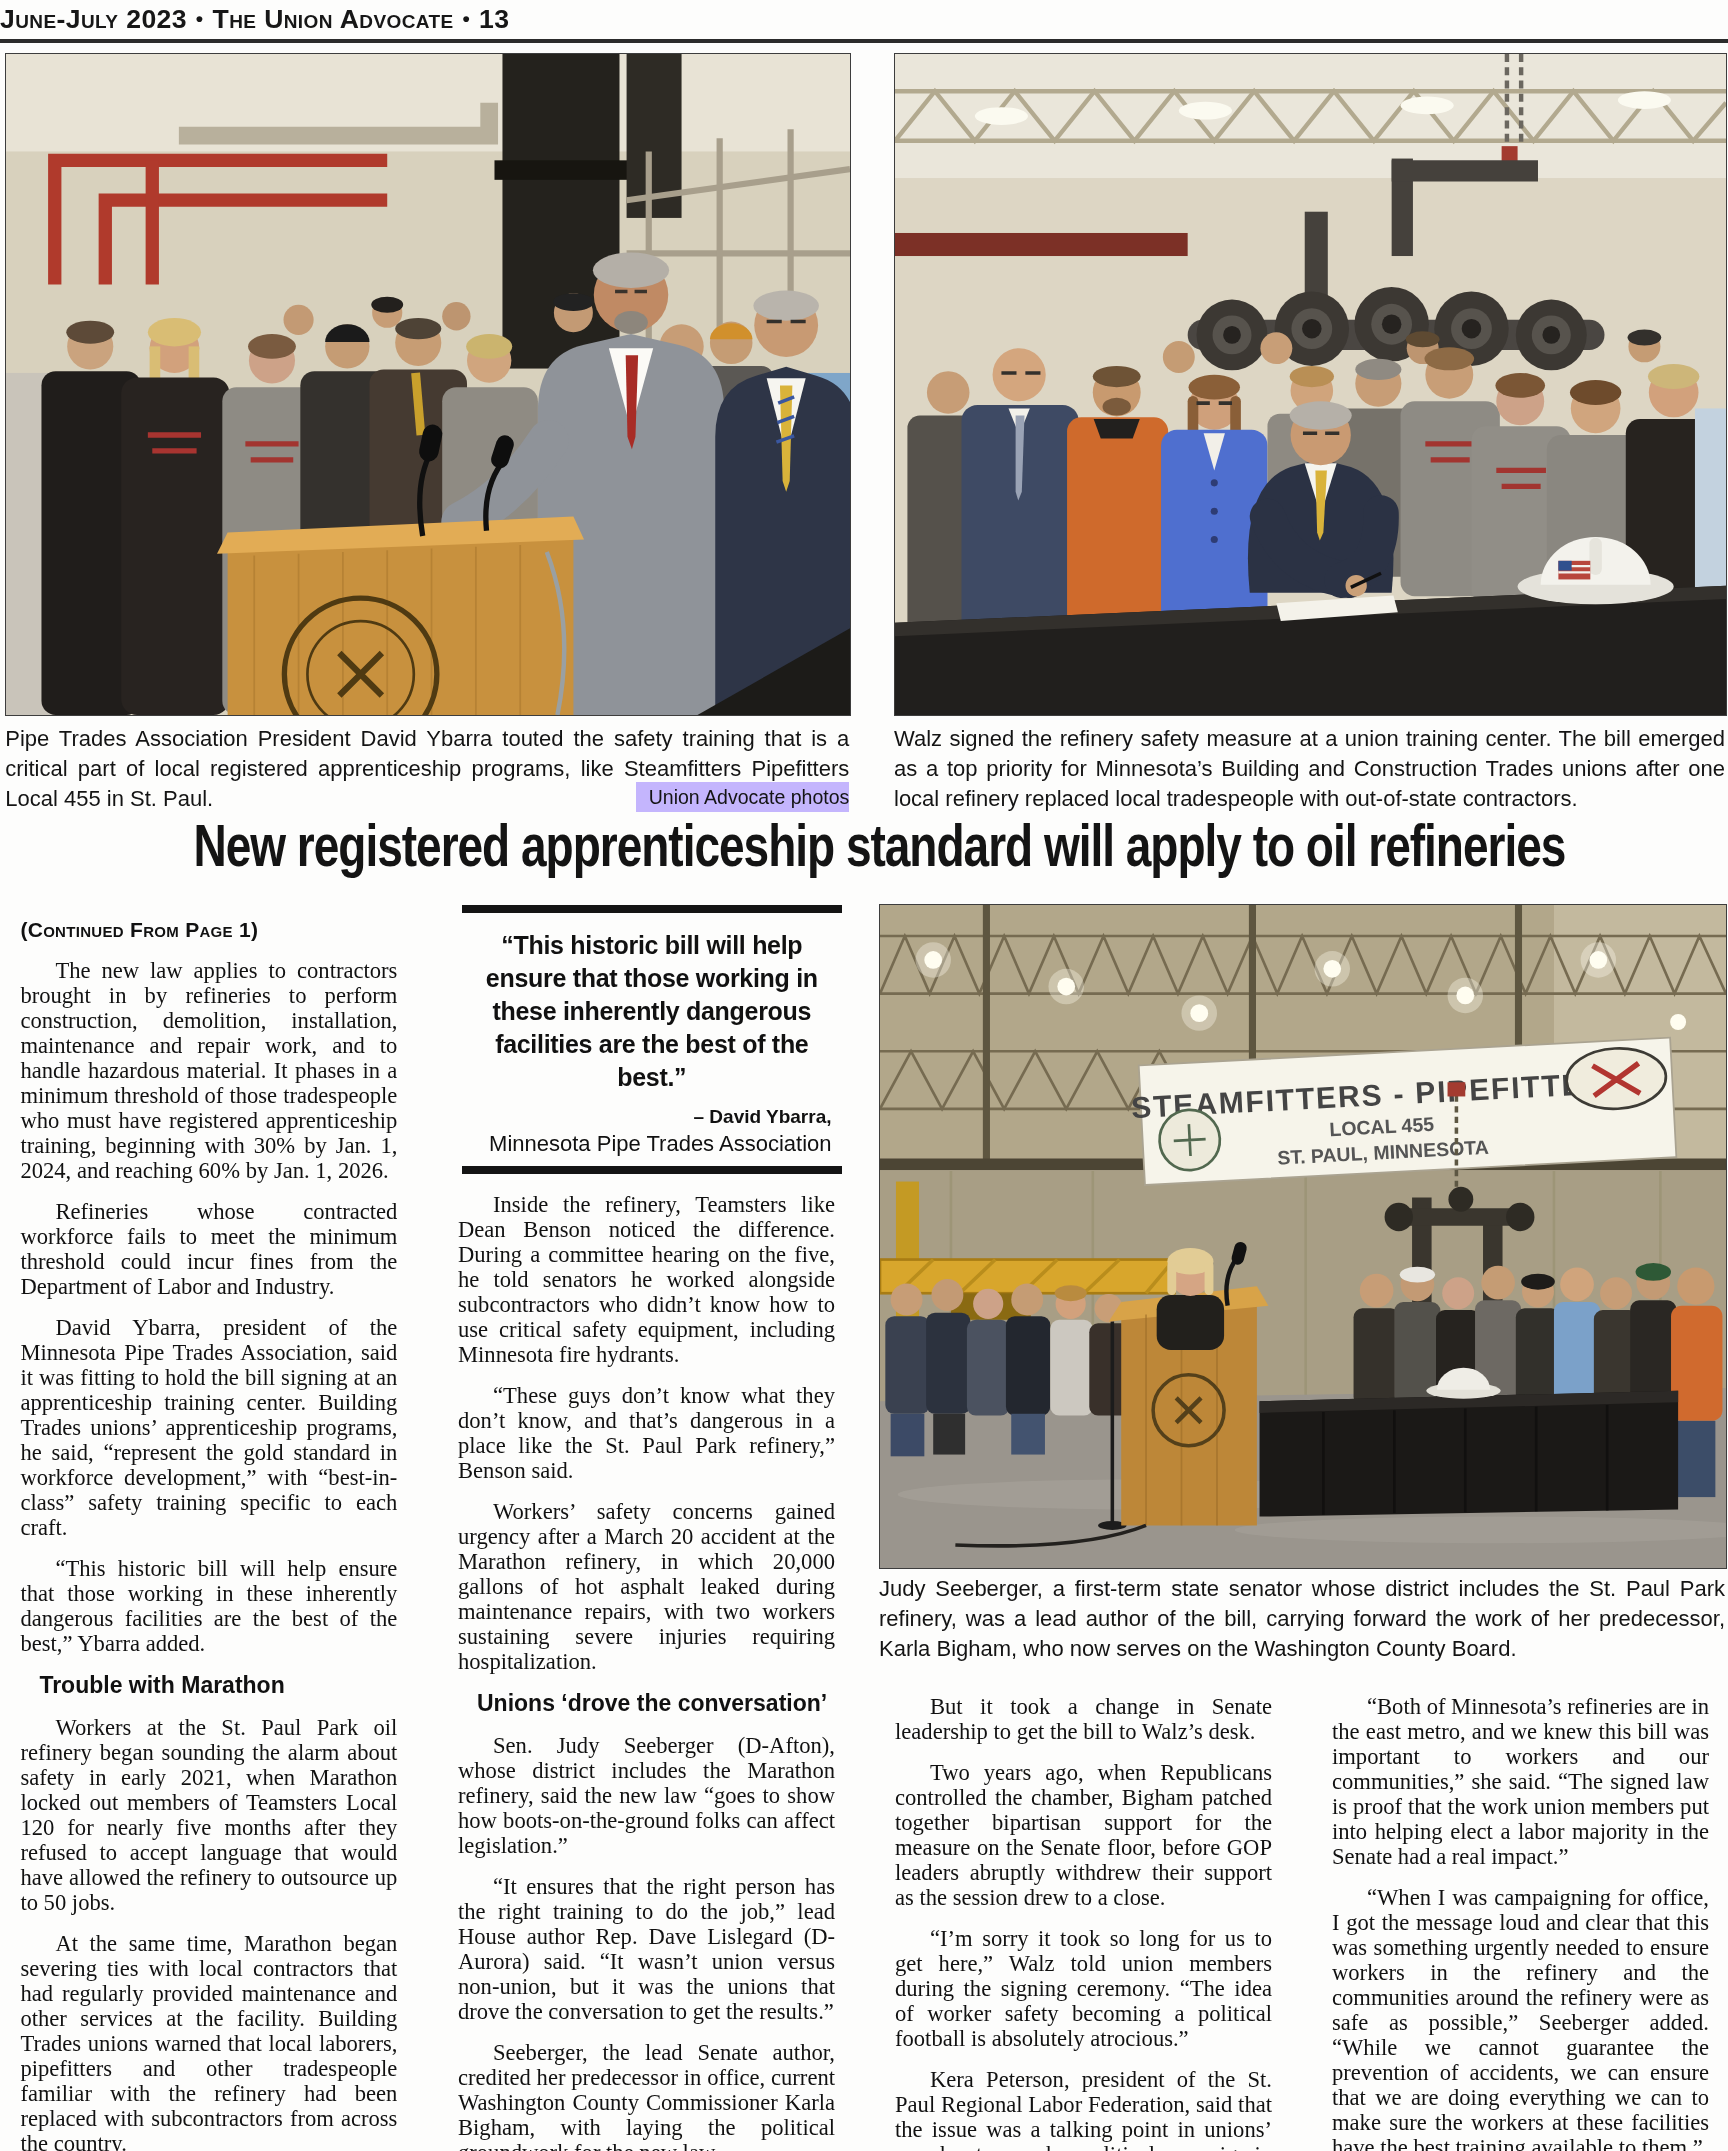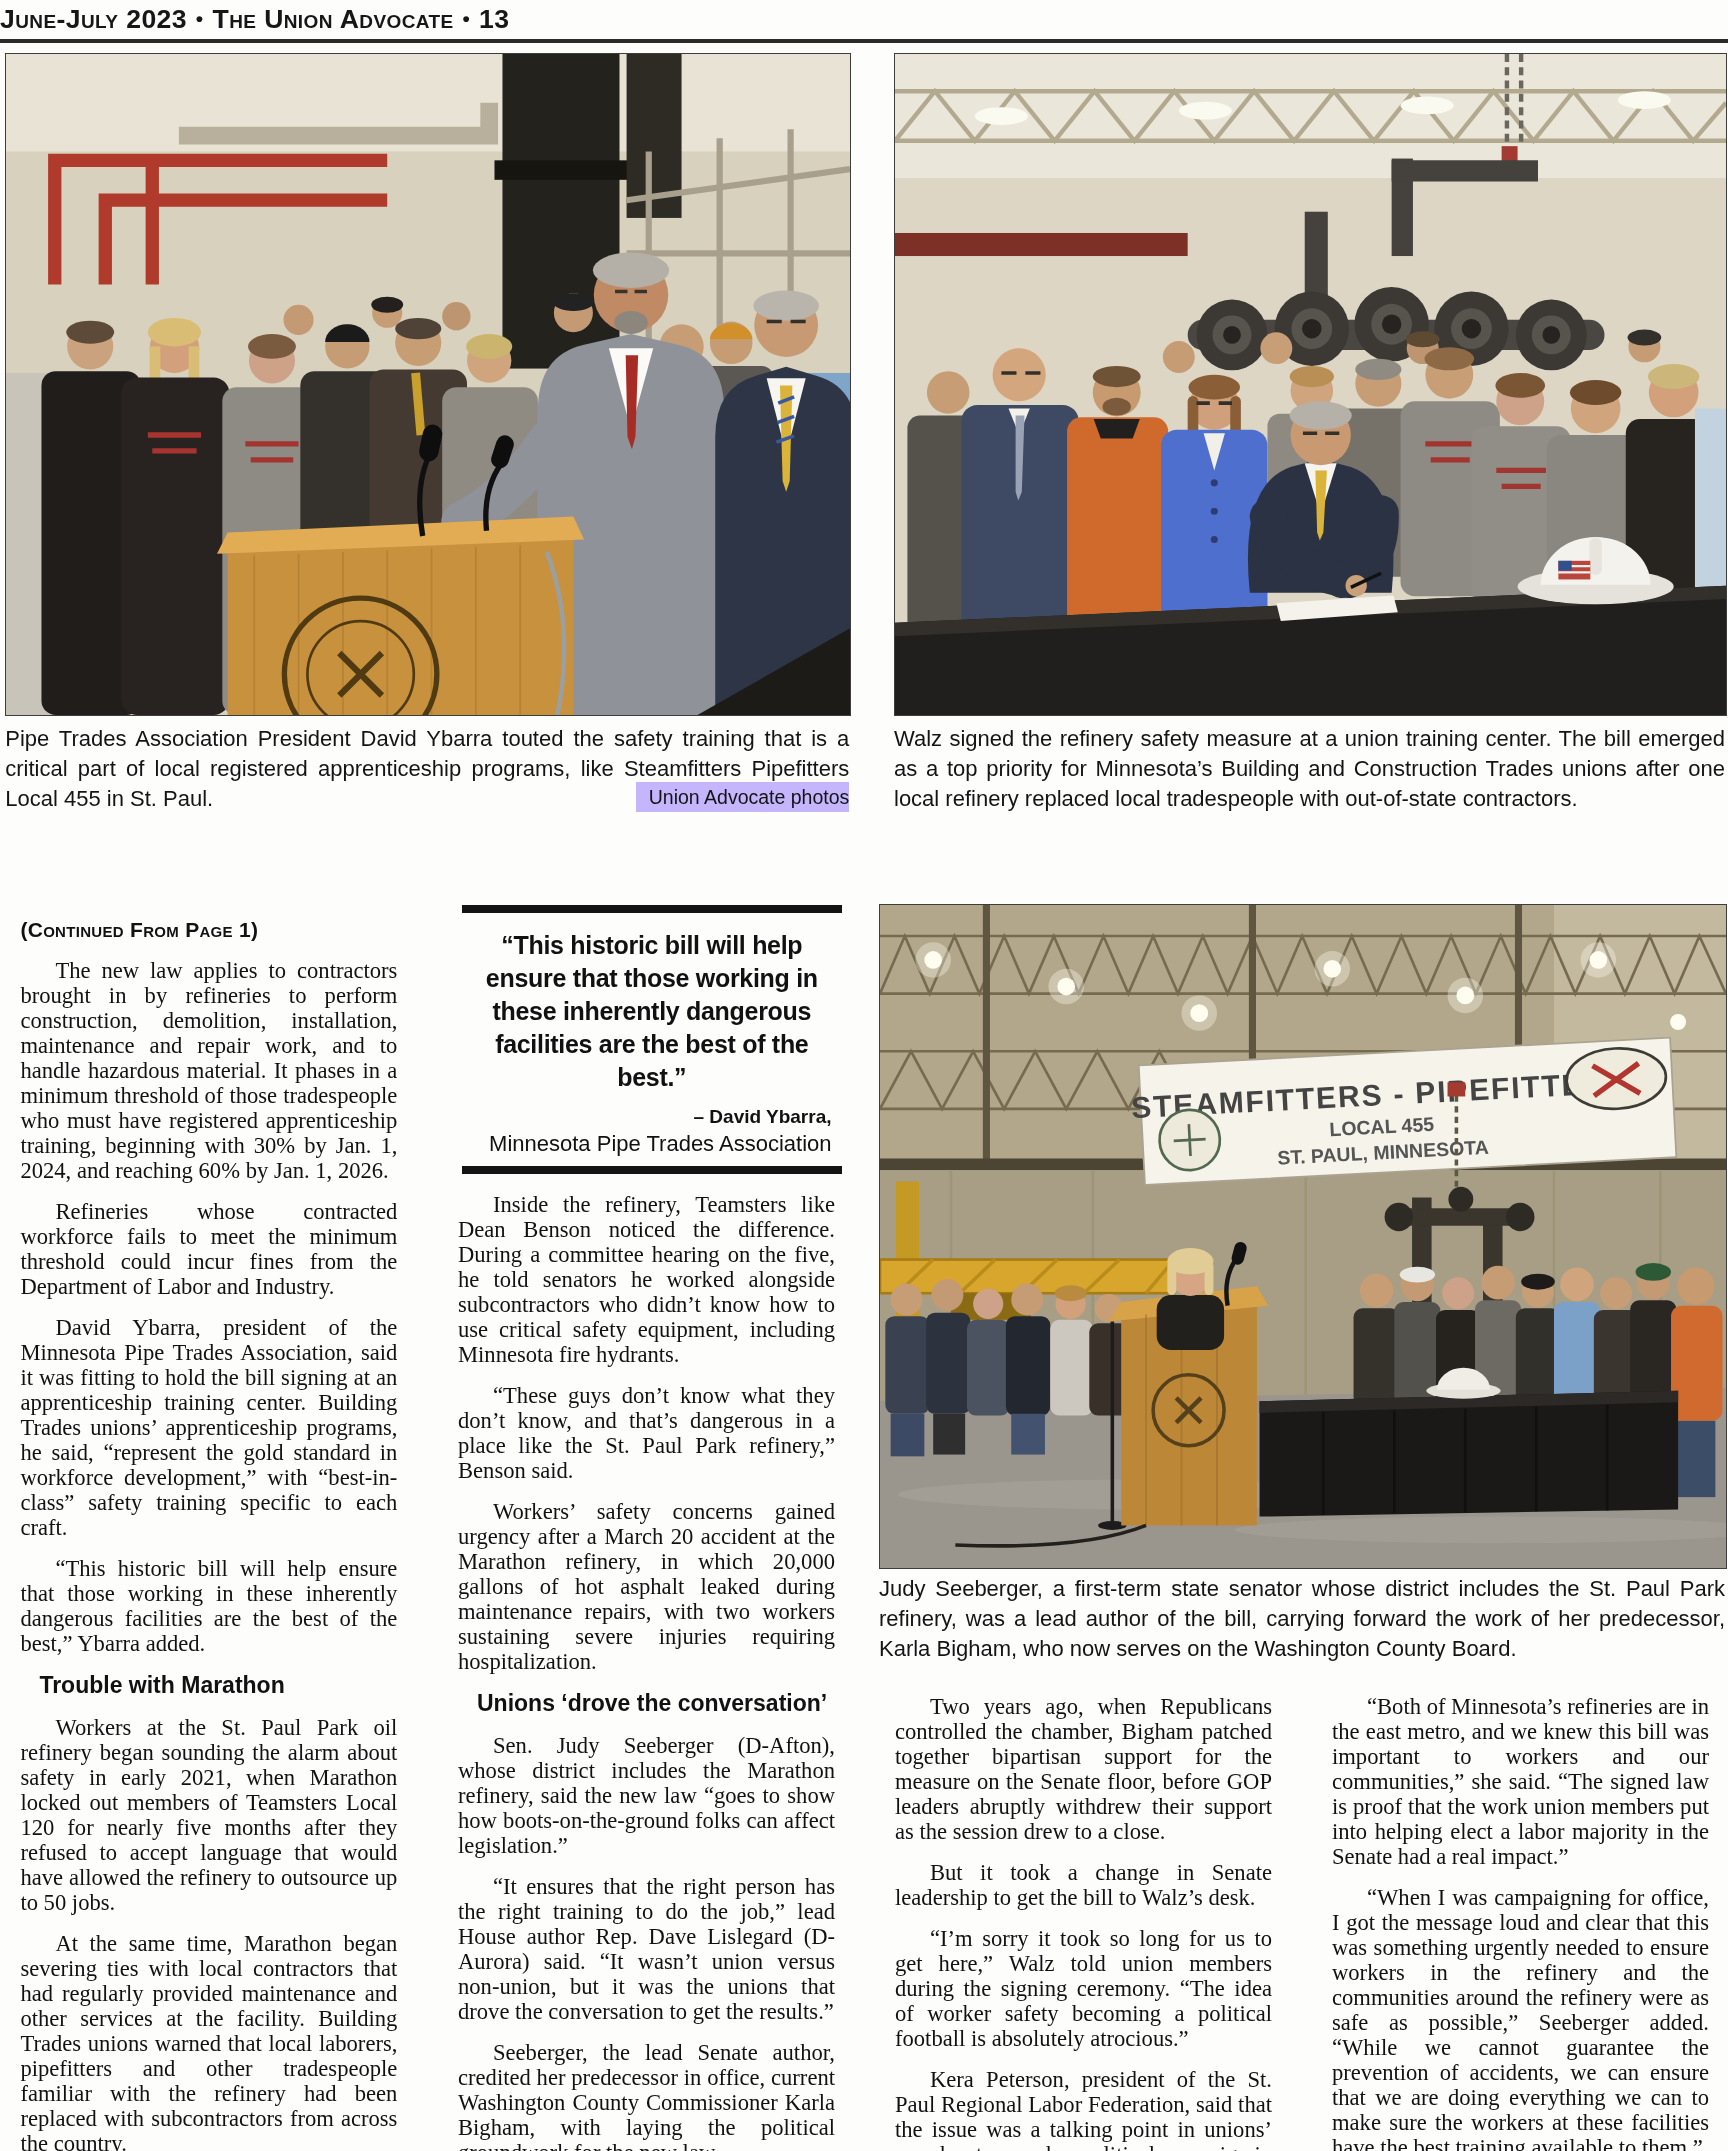--- a/index.html
+++ b/index.html
@@ -282,20 +282,23 @@
   </figure>
 
   <div class="caption caption1">
     <span>Pipe Trades Association President David Ybarra touted the safety training that is a critical part of local registered apprenticeship programs, like Steamfitters Pipefitters Local 455 in St. Paul.</span>
     <span class="credit">Union Advocate photos</span>
   </div>
   <div class="caption caption2">
     <span>Walz signed the refinery safety measure at a union training center. The bill emerged as a top priority for Minnesota’s Building and Construction Trades unions after one local refinery replaced local tradespeople with out-of-state contractors.</span>
   </div>
 
+  <h1 class="headline">
+    <span>New registered apprenticeship standard will apply to oil refineries</span>
+  </h1>
 
   <div class="col col1">
     <p class="continued">(Continued From Page 1)</p>
     <p>The new law applies to contractors brought in by refineries to perform construction, demolition, installation, maintenance and repair work, and to handle hazardous material. It phases in a minimum threshold of those tradespeople who must have registered apprenticeship training, beginning with 30% by Jan. 1, 2024, and reaching 60% by Jan. 1, 2026.</p>
     <p>Refineries whose contracted workforce fails to meet the minimum threshold could incur fines from the Department of Labor and Industry.</p>
     <p>David Ybarra, president of the Minnesota Pipe Trades Association, said it was fitting to hold the bill signing at an apprenticeship training center. Building Trades unions’ apprenticeship programs, he said, “represent the gold standard in workforce development,” with “best-in-class” safety training specific to each craft.</p>
     <p>“This historic bill will help ensure that those working in these inherently dangerous facilities are the best of the best,” Ybarra added.</p>
     <h3 class="subhead">Trouble with Marathon</h3>
     <p>Workers at the St. Paul Park oil refinery began sounding the alarm about safety in early 2021, when Marathon locked out members of Teamsters Local 120 for nearly five months after they refused to accept language that would have allowed the refinery to outsource up to 50 jobs.</p>
     <p>At the same time, Marathon began severing ties with local contractors that had regularly provided maintenance and other services at the facility. Building Trades unions warned that local laborers, pipefitters and other tradespeople familiar with the refinery had been replaced with subcontractors from across the country.</p>
@@ -451,22 +454,22 @@
       </g>
       <path d="M300,700 q-70,28 -215,22" stroke="#23211e" stroke-width="4" fill="none"></path>
     </svg>
   </figure>
 
   <div class="caption caption3">
     <span>Judy Seeberger, a first-term state senator whose district includes the St. Paul Park refinery, was a lead author of the bill, carrying forward the work of her predecessor, Karla Bigham, who now serves on the Washington County Board.</span>
   </div>
 
   <div class="col col3">
+    <p>But it took a change in Senate leadership to get the bill to Walz’s desk.</p>
     <p>Two years ago, when Republicans controlled the chamber, Bigham patched together bipartisan support for the measure on the Senate floor, before GOP leaders abruptly withdrew their support as the session drew to a close.</p>
-    <p>But it took a change in Senate leadership to get the bill to Walz’s desk.</p>
     <p>“I’m sorry it took so long for us to get here,” Walz told union members during the signing ceremony. “The idea of worker safety becoming a political football is absolutely atrocious.”</p>
     <p>Kera Peterson, president of the St. Paul Regional Labor Federation, said that the issue was a talking point in unions’ member-to-member political campaign in 2022.</p>
   </div>
 
   <div class="col col4">
     <p>“Both of Minnesota’s refineries are in the east metro, and we knew this bill was important to workers and our communities,” she said. “The signed law is proof that the work union members put into helping elect a labor majority in the Senate had a real impact.”</p>
     <p>“When I was campaigning for office, I got the message loud and clear that this was something urgently needed to ensure workers in the refinery and the communities around the refinery were as safe as possible,” Seeberger added. “While we cannot guarantee the prevention of accidents, we can ensure that we are doing everything we can to make sure the workers at these facilities have the best training available to them.”</p>
   </div>
 
 </div>

